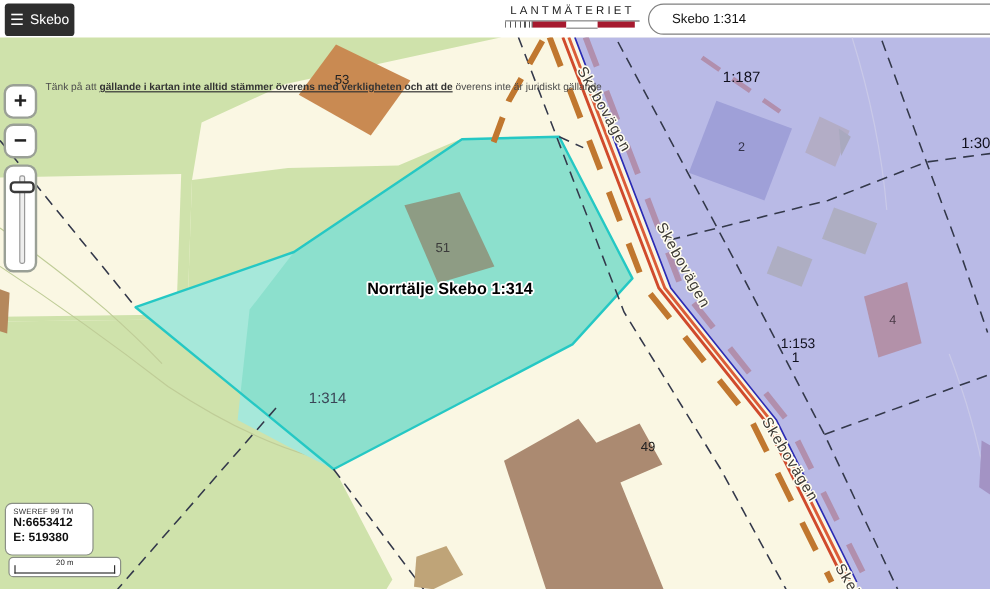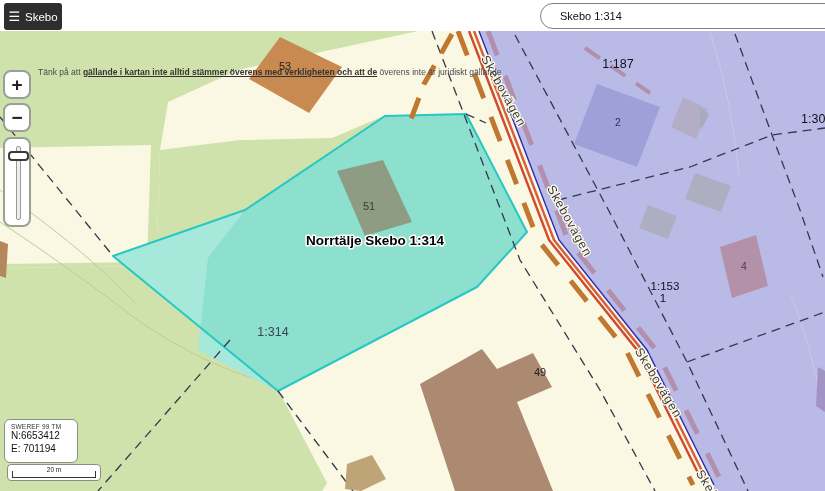--- a/index.html
+++ b/index.html
@@ -38,21 +38,21 @@
   .zoom-out{left:3px;top:72px;width:28px;height:29px;font-size:19px;font-weight:bold;color:#222;
            display:flex;align-items:center;justify-content:center;cursor:pointer;padding:0;}
   .slider{left:3px;top:106px;width:28px;height:90px;}
   .slider .track{position:absolute;left:11px;top:7px;width:3px;height:72px;background:#eee;
                  border:1px solid #999;border-radius:2px;}
   .slider .handle{position:absolute;left:3px;top:12px;width:17px;height:6px;background:#fff;
                   border:2px solid #3a3a3a;border-radius:4px;cursor:grab;}
   .coordbox{left:4px;top:388px;width:74px;height:44px;border-radius:6px;border:1.5px solid #8a8f86;
             padding:3px 0 0 6px;}
   .coordbox .sys{font-size:6.5px;color:#333;letter-spacing:.2px;}
-  .coordbox .val{font-size:10px;font-weight:normal;color:#111;line-height:1.25;}
+  .coordbox .val{font-size:10px;font-weight:bold;color:#111;line-height:1.25;}
   .scalebar{left:7px;top:433px;width:94px;height:17px;border-radius:4px;border:1.5px solid #8a8f86;}
   .scalebar .lbl{position:absolute;top:1px;width:100%;text-align:center;font-size:6.5px;color:#222;}
   .scalebar .bracket{position:absolute;left:4px;right:4px;bottom:2px;height:6px;
                      border-left:1px solid #333;border-right:1px solid #333;border-bottom:1px solid #333;}
 </style>
 </head>
 <body>
 
 <div class="map">
 <svg width="825" height="460" viewBox="0 31 825 460" xmlns="http://www.w3.org/2000/svg">
@@ -143,29 +143,38 @@
   </button>
   <div class="ctl slider">
     <div class="track"></div>
     <div class="handle"></div>
   </div>
 
   
   <div class="ctl coordbox">
     <div class="sys">SWEREF 99 TM</div>
     <div class="val">N:6653412</div>
-    <div class="val">E:  701194</div>
+    <div class="val">E:  519380</div>
   </div>
 
   
   <div class="ctl scalebar">
     <div class="lbl">20 m</div>
     <div class="bracket"></div>
   </div>
 </div>
 
 <div class="topbar">
   <button class="menu-btn">
     <span class="bars">☰</span>
     <span>Skebo</span>
   </button>
+  <div class="logo">
+    <div class="lt">LANTMÄTERIET</div>
+    <div class="ruler">
+      <div class="ticks"></div>
+        <div class="r" style="width:28px"></div>
+        <div class="w" style="width:26px"></div>
+        <div class="r" style="width:31px"></div>
+    </div>
+  </div>
   <input class="search" value="Skebo 1:314" style="">
 </div>
 
 </body></html>

